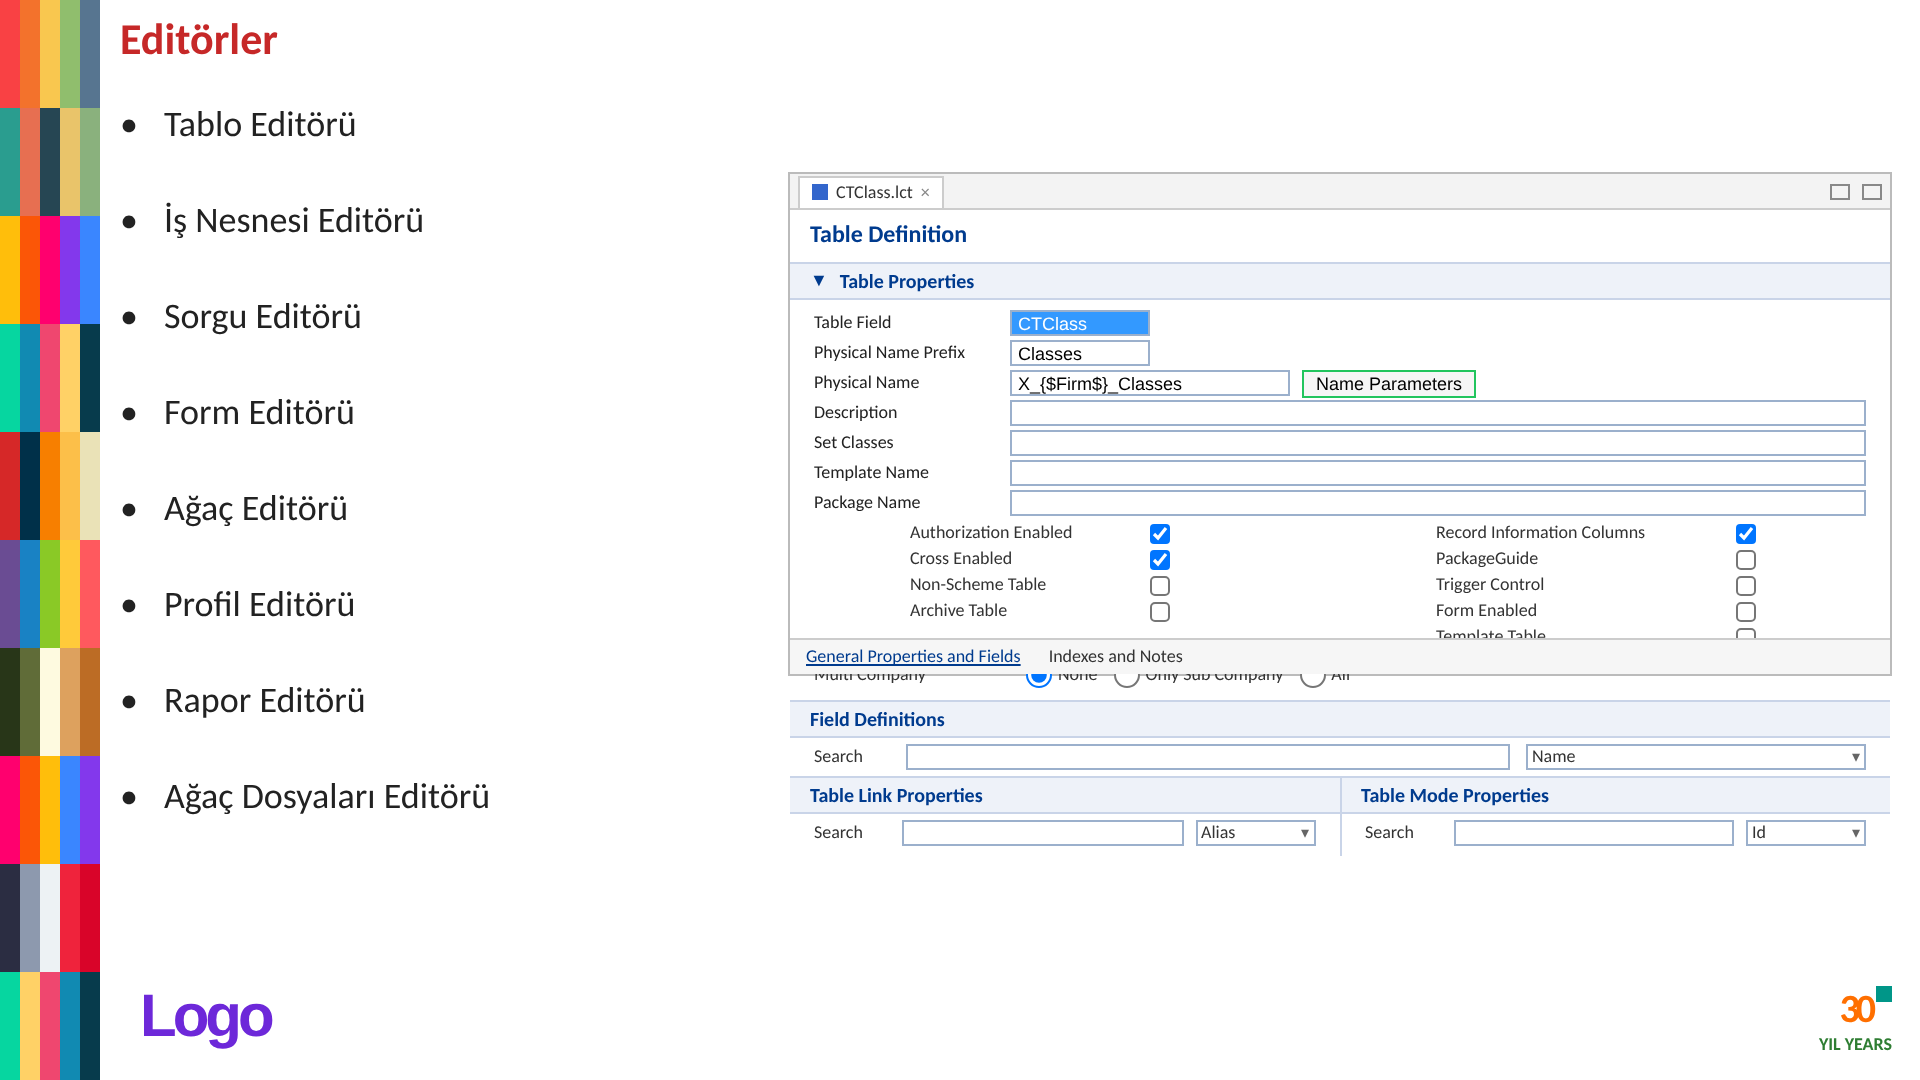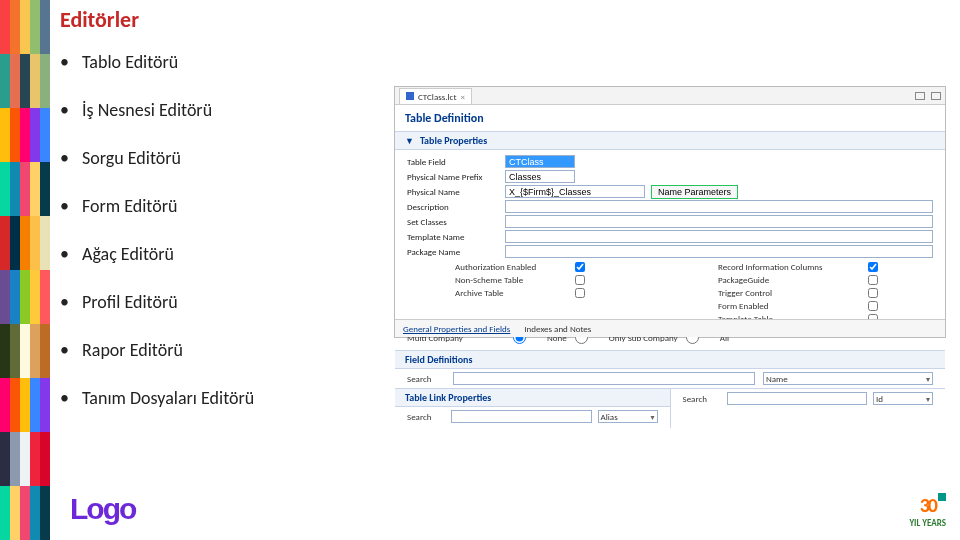--- a/index.html
+++ b/index.html
@@ -80,21 +80,21 @@
     height: 14px; font-size: 9px; border: 1px solid #22c55e; background: #f6f6f6;
     padding: 0 6px; margin-left: 6px;
   }
   .cols { display: flex; }
   .cols .col { flex: 1; }
   .cols .col .crow { display: flex; align-items: flex-end; height: 13px; margin-left: 48px; }
   .crow .clbl { width: 120px; font-size: 9px; }
   .crow input[type=checkbox] { width: 10px; height: 10px; }
   .radio-row { display: flex; align-items: center; gap: 8px; font-size: 9px; padding: 3px 12px 6px 12px; }
   .radio-row .rlbl { width: 98px; }
-  .radio-row label { display: flex; align-items: center; gap: 21px; }
+  .radio-row label { display: flex; align-items: center; gap: 3px; }
   .sec-fd { padding: 3px 12px; display: flex; align-items: center; gap: 8px; }
   .sec-fd .lbl { width: 38px; font-size: 9px; }
   .sec-fd input[type=text] { flex: 1; height: 13px; border: 1px solid #9bb0cc; font-size: 9px; }
   .sec-fd .dd { width: 170px; height: 13px; border: 1px solid #9bb0cc; font-size: 9px; background: #fff; padding: 0 2px; display: flex; align-items: center; justify-content: space-between; }
   .two-sections { display: flex; border-top: 1px solid #c9d4e8; }
   .two-sections > div { flex: 1; }
   .two-sections .section-hdr { border-top: none; }
   .srch-row { display: flex; align-items: center; gap: 6px; padding: 3px 12px 5px 12px; }
   .srch-row .lbl { width: 38px; font-size: 9px; }
   .srch-row input { flex: 1; height: 13px; border: 1px solid #9bb0cc; font-size: 9px; }
@@ -185,21 +185,21 @@
 <div class="content">
   <div class="title">Editörler</div>
   <ul class="bullets">
     <li>Tablo Editörü</li>
     <li>İş Nesnesi Editörü</li>
     <li>Sorgu Editörü</li>
     <li>Form Editörü</li>
     <li>Ağaç Editörü</li>
     <li>Profil Editörü</li>
     <li>Rapor Editörü</li>
-    <li>Tanım Dosyaları Editörü</li>
+    <li>Ağaç Dosyaları Editörü</li>
   </ul>
 </div>
 
 <div class="logo">Logo</div>
 <div class="years">
   <span class="big">30</span><span class="sq"></span><br>
   <span>YIL YEARS</span>
 </div>
 
 <div class="editor">
@@ -250,20 +250,24 @@
     </div>
     <div class="row">
       <span class="lbl">Package Name</span>
       <input type="text" class="widefull" style="">
     </div>
 
     <div class="cols">
       <div class="col">
         <div class="crow">
             <span class="clbl">Authorization Enabled</span>
+            <input type="checkbox" checked="" style="">
+          </div>
+        <div class="crow">
+            <span class="clbl">Cross Enabled</span>
             <input type="checkbox" checked="" style="">
           </div>
         <div class="crow">
             <span class="clbl">Non-Scheme Table</span>
             <input type="checkbox" style="">
           </div>
         <div class="crow">
             <span class="clbl">Archive Table</span>
             <input type="checkbox" style="">
           </div>
@@ -329,20 +333,23 @@
       <div class="srch-row">
         <span class="lbl">Search</span>
         <input type="text" style="">
         <div class="dd">
             <span>Alias</span>
             <span class="chev">▾</span>
           </div>
       </div>
     </div>
     <div style="border-left:1px solid #c9d4e8">
+      <div class="section-hdr">
+        <span>Table Mode Properties</span>
+      </div>
       <div class="srch-row">
         <span class="lbl">Search</span>
         <input type="text" style="">
         <div class="dd">
             <span>Id</span>
             <span class="chev">▾</span>
           </div>
       </div>
     </div>
   </div>

